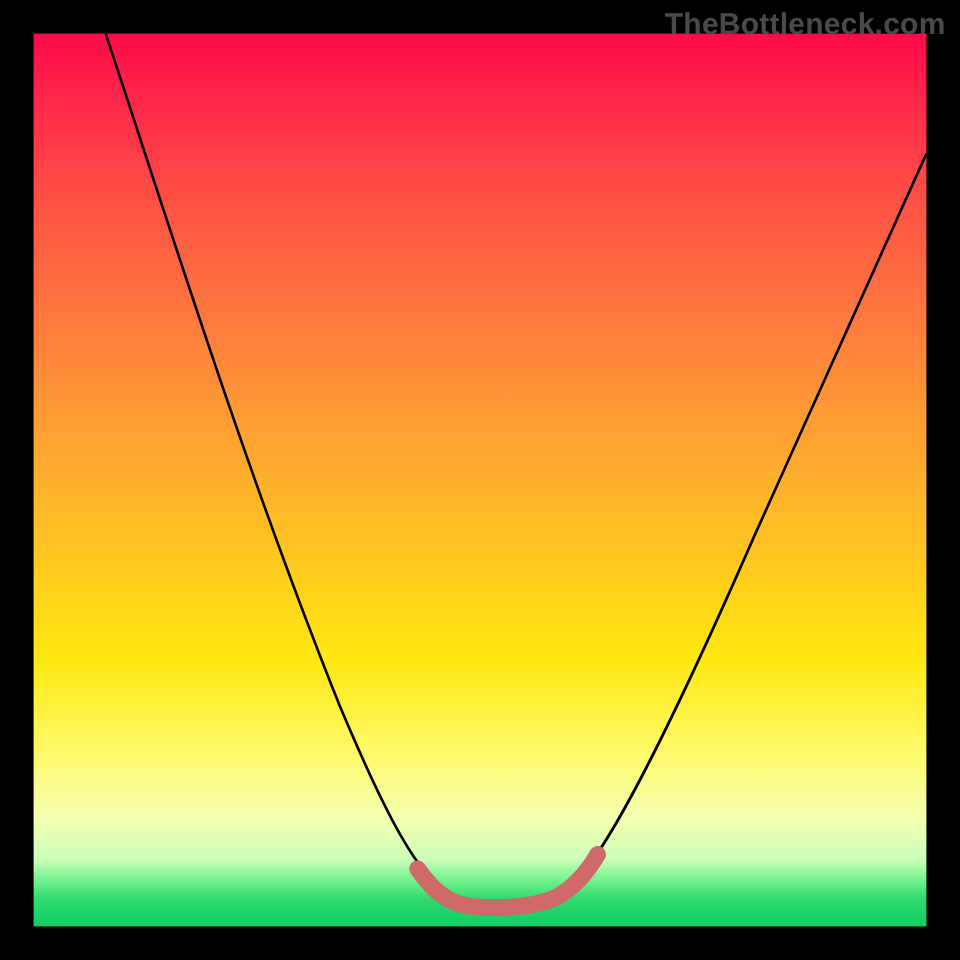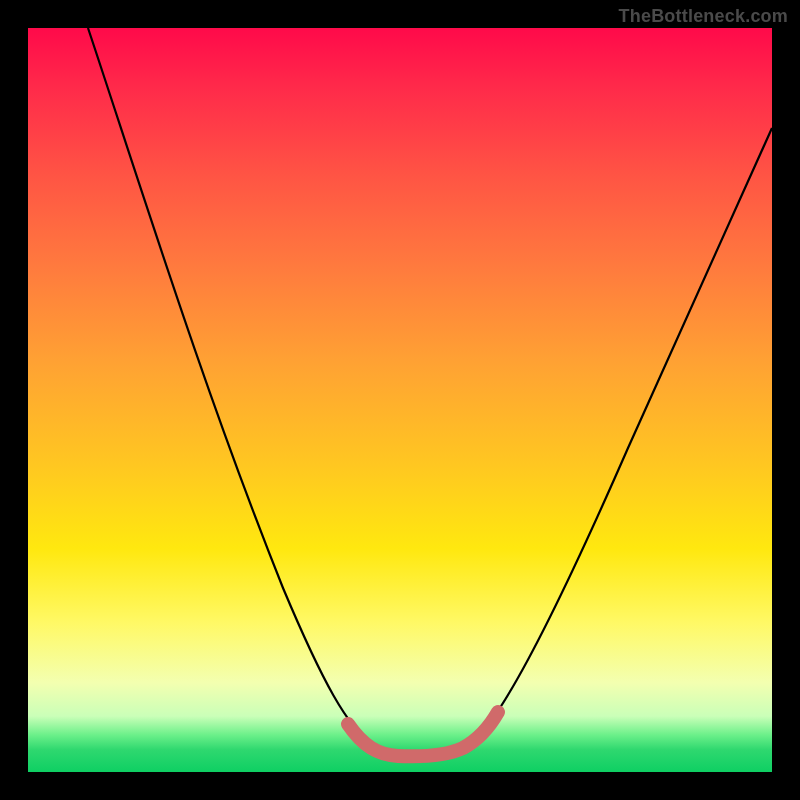--- a/index.html
+++ b/index.html
@@ -39,21 +39,21 @@
       #6cf08a 95%,
       #2fd86f 97%,
       #0ecf63 100%
     );
   }
   .watermark {
     position: absolute;
     top: 6px;
     right: 12px;
     color: #4a4a4a;
-    font-size: 18px;
+    font-size: 25px;
     font-weight: 600;
     letter-spacing: 0.2px;
     user-select: none;
   }
   svg.curve {
     position: absolute;
     left: 0;
     top: 0;
     width: 744px;
     height: 744px;

